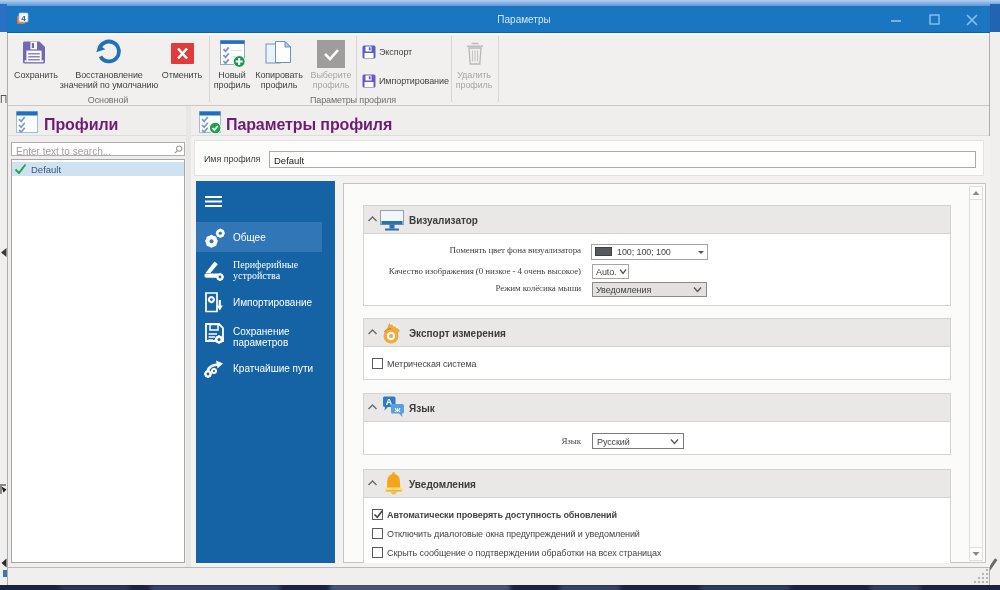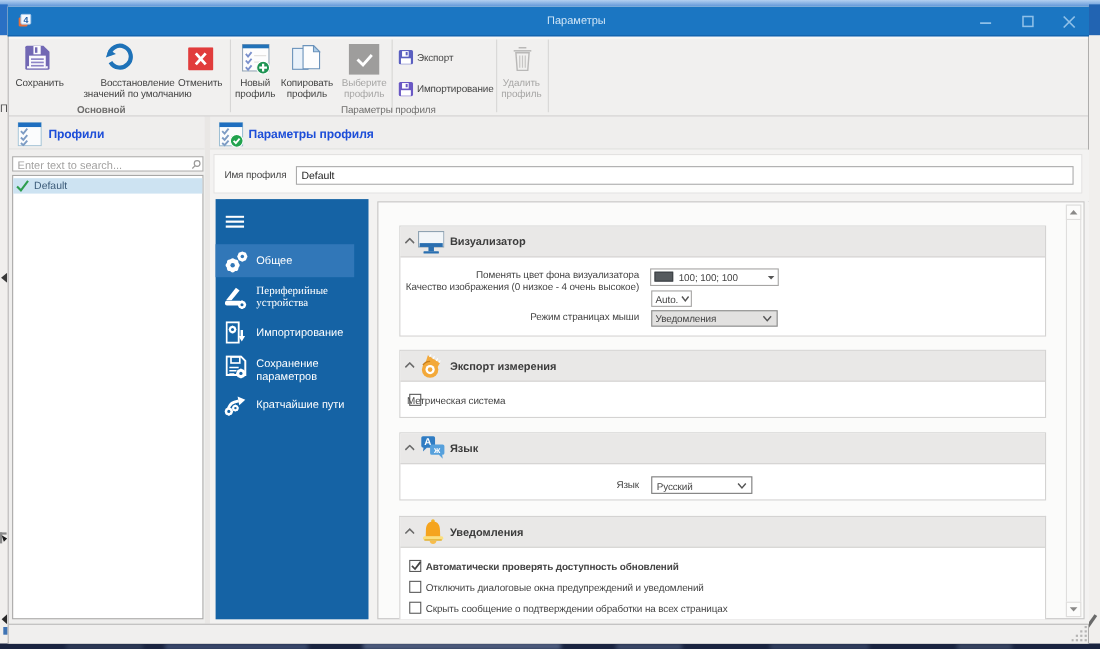--- a/index.html
+++ b/index.html
@@ -23,21 +23,21 @@
 .rsep { top:36px; width:1px; height:66px; background:#d7d6d5; }
 .gcap { top:95px; font-size:9px; color:#6f6e6d; text-align:center; letter-spacing:-0.1px; }
 .rlbl { font-size:9px; color:#444; text-align:center; line-height:10px; white-space:nowrap; letter-spacing:-0.1px; }
 .rlbl2 { font-size:9px; color:#444; white-space:nowrap; letter-spacing:-0.1px; }
 .dis { color:#a7a6a5; }
 
 
 #panelhead-l { left:8px; top:106px; width:178px; height:30px; background:#efeeed; border-bottom:1px solid #dedddc; }
 #splitter { left:186px; top:106px; width:5px; height:461px; background:#e9e7e5; }
 #panelhead-r { left:191px; top:106px; width:798px; height:30px; background:#efeeed; border-bottom:1px solid #dedddc; }
-.phtitle { font-size:11px; font-weight:bold; color:#1d4ed8; letter-spacing:-0.1px; }
+.phtitle { font-size:16px; font-weight:bold; color:#701a75; letter-spacing:-0.1px; }
 
 #lpanel { left:8px; top:136px; width:178px; height:431px; background:#efeeed; }
 #searchbox { left:11px; top:142px; width:174px; height:14px; background:#fff; border:1px solid #aeadac; }
 #searchtext { left:16px; top:146px; font-size:10px; color:#a3a2a1; }
 #listbox { left:11px; top:159px; width:174px; height:404px; background:#fff; border:1px solid #a8a7a6; }
 #selrow { left:12px; top:162px; width:172px; height:14px; background:#cde3f2; }
 
 #rstrip { left:191px; top:136px; width:799px; height:47px; background:#f3f2f1; }
 #namebox { left:194px; top:140px; width:790px; height:36px; background:#fcfcfb; border:1px solid #e3e2e1; }
 #namelabel { left:204px; top:154px; font-size:9px; color:#444; letter-spacing:-0.1px; }
@@ -46,21 +46,21 @@
 #content { left:191px; top:183px; width:799px; height:384px; background:#f3f2f1; }
 #sidebar { left:196px; top:181px; width:139px; height:382px; background:#1563a5; }
 #selband { left:196px; top:222px; width:126px; height:30px; background:#3177b8; }
 .sbtext { font-size:10px; color:#fff; line-height:10.5px; }
 #cpanel { left:343px; top:183px; width:643px; height:380px; background:#fbfbfa; border:1px solid #c5c4c3; }
 
 .secbox { left:363px; width:588px; border:1px solid #d4d3d2; background:#fff; }
 .sechead { height:28px; background:#e9e8e7; border-bottom:1px solid #d4d3d2; position:relative; }
 .sectitle { position:absolute; left:45px; top:9px; font-size:10px; font-weight:bold; color:#3c3c3c; }
 .flabel { font-size:9px; color:#444; white-space:nowrap; letter-spacing:-0.1px; }
-.flabelr { font-size:9px; color:#444; white-space:nowrap; right:419px; text-align:right; letter-spacing:-0.1px; }
+.flabelr { font-size:9px; color:#444; white-space:nowrap; right:419px; text-align:right; letter-spacing:-0.1px;font-family:Liberation Serif, serif; }
 .cb { width:11px; height:11px; background:#fff; border:1px solid #5a5a5a; }
 .combo { border:1px solid #a6a5a4; background:#fff; font-size:10px; color:#222; }
 
 #scrollbar { left:969px; top:186px; width:14px; height:375px; background:#fafaf9; border:1px solid #dfdedd; }
 .sbtn { left:969px; width:14px; height:14px; background:#fcfcfb; border:1px solid #dfdedd; text-align:center; }
 
 #footer { left:8px; top:567px; width:981px; height:18px; background:#f0efee; border-top:1px solid #bab9b8; }
 </style>
 </head>
 <body>
@@ -104,25 +104,25 @@
     <rect x="1" y="4" width="8" height="8" rx="1" fill="#e8703a"></rect>
     <rect x="3" y="1" width="9" height="9" rx="1" fill="#f5f9fd" stroke="#9ec4e8" stroke-width="0.8"></rect>
     <text x="7.5" y="8.5" font-size="8" font-weight="bold" fill="#1f5faa" text-anchor="middle" font-family="Liberation Sans">4</text>
   </svg>
 
 <div id="ribbon" class="abs"></div>
 <div class="abs rsep" style="left:209px;"></div>
 <div class="abs rsep" style="left:356px;"></div>
 <div class="abs rsep" style="left:451px;"></div>
 <div class="abs rsep" style="left:498px;"></div>
-<div class="abs gcap" style="left:42px; width:100px;font-weight:bold;">Основной</div>
+<div class="abs gcap" style="left:58px; width:100px;">Основной</div>
 <div class="abs gcap" style="left:293px; width:120px;">Параметры профиля</div>
 
 <div class="abs rlbl" style="left:-14px; top:70px; width:100px;">Сохранить</div>
-<div class="abs rlbl" style="left:75px; top:70px; width:100px;">Восстановление<br>значений по умолчанию</div>
+<div class="abs rlbl" style="left:59px; top:70px; width:100px;">Восстановление<br>значений по умолчанию</div>
 <div class="abs rlbl" style="left:132px; top:70px; width:100px;">Отменить</div>
 <div class="abs rlbl" style="left:182px; top:70px; width:100px;">Новый<br>профиль</div>
 <div class="abs rlbl" style="left:229px; top:70px; width:100px;">Копировать<br>профиль</div>
 <div class="abs rlbl dis" style="left:281px; top:70px; width:100px;">Выберите<br>профиль</div>
 <div class="abs rlbl2" style="left:379px; top:47px;">Экспорт</div>
 <div class="abs rlbl2" style="left:379px; top:76px;">Импортирование</div>
 <div class="abs rlbl dis" style="left:424px; top:70px; width:100px;">Удалить<br>профиль</div>
 
 <svg class="abs" style="left:22px; top:41px;" width="24" height="23" viewBox="0 0 24 23">
 <path d="M1 2 Q1 0.5 2.5 0.5 H17.5 L23 6 V21 Q23 22.5 21.5 22.5 H2.5 Q1 22.5 1 21 Z" fill="#7268b4"></path>
@@ -305,37 +305,37 @@
 </svg>
 
 <div id="cpanel" class="abs"></div>
 
 <div class="abs secbox" style="top:205px; height:101px;">
   <div class="sechead">
       <div class="sectitle">Визуализатор</div>
     </div>
 </div>
 <div class="abs flabelr" style="top:245px;">Поменять цвет фона визуализатора</div>
-<div class="abs flabelr" style="top:256px;">Качество изображения (0 низкое - 4 очень высокое)</div>
-<div class="abs flabelr" style="top:283px;">Режим страницах мыши</div>
+<div class="abs flabelr" style="top:266px;">Качество изображения (0 низкое - 4 очень высокое)</div>
+<div class="abs flabelr" style="top:283px;">Режим колёсика мыши</div>
 <div class="abs combo" style="left:591px; top:244px; width:117px; height:16px;"></div>
 <div class="abs" style="left:595px; top:247px; width:17px; height:9px; background:#555a5e; border:1px solid #3e4246;"></div>
 <div class="abs flabel" style="left:617px; top:247px;">100; 100; 100</div>
 <div class="abs combo" style="left:592px; top:264px; width:37px; height:15px;"></div>
 <div class="abs flabel" style="left:596px; top:267px;">Auto.</div>
 <div class="abs combo" style="left:592px; top:282px; width:115px; height:15px; background:#e2e1e0; border-color:#8a8a8a;"></div>
 <div class="abs flabel" style="left:596px; top:285px;">Уведомления</div>
 
 <div class="abs secbox" style="top:318px; height:62px;">
   <div class="sechead">
       <div class="sectitle">Экспорт измерения</div>
     </div>
 </div>
 <div class="abs cb" style="left:372px; top:358px;"></div>
-<div class="abs flabel" style="left:370px; top:359px;text-align:center;">Метрическая система</div>
+<div class="abs flabel" style="left:387px; top:359px;text-align:center;">Метрическая система</div>
 
 <div class="abs secbox" style="top:393px; height:62px;">
   <div class="sechead">
       <div class="sectitle">Язык</div>
     </div>
 </div>
 <div class="abs flabelr" style="top:436px;">Язык</div>
 <div class="abs combo" style="left:592px; top:433px; width:92px; height:16px; border-color:#7a7a7a;"></div>
 <div class="abs flabel" style="left:597px; top:437px;">Русский</div>
 

